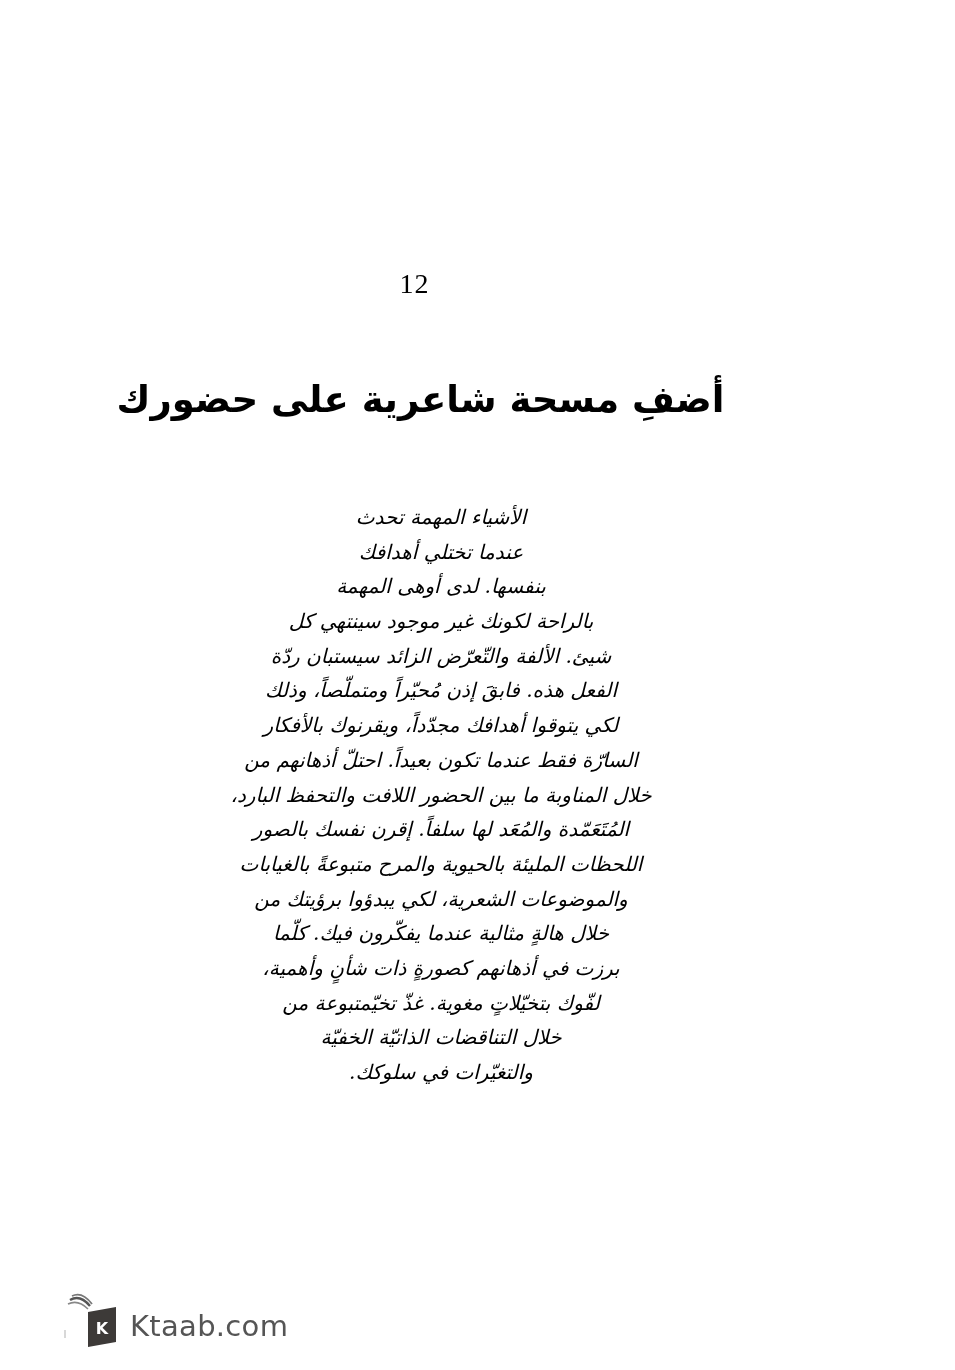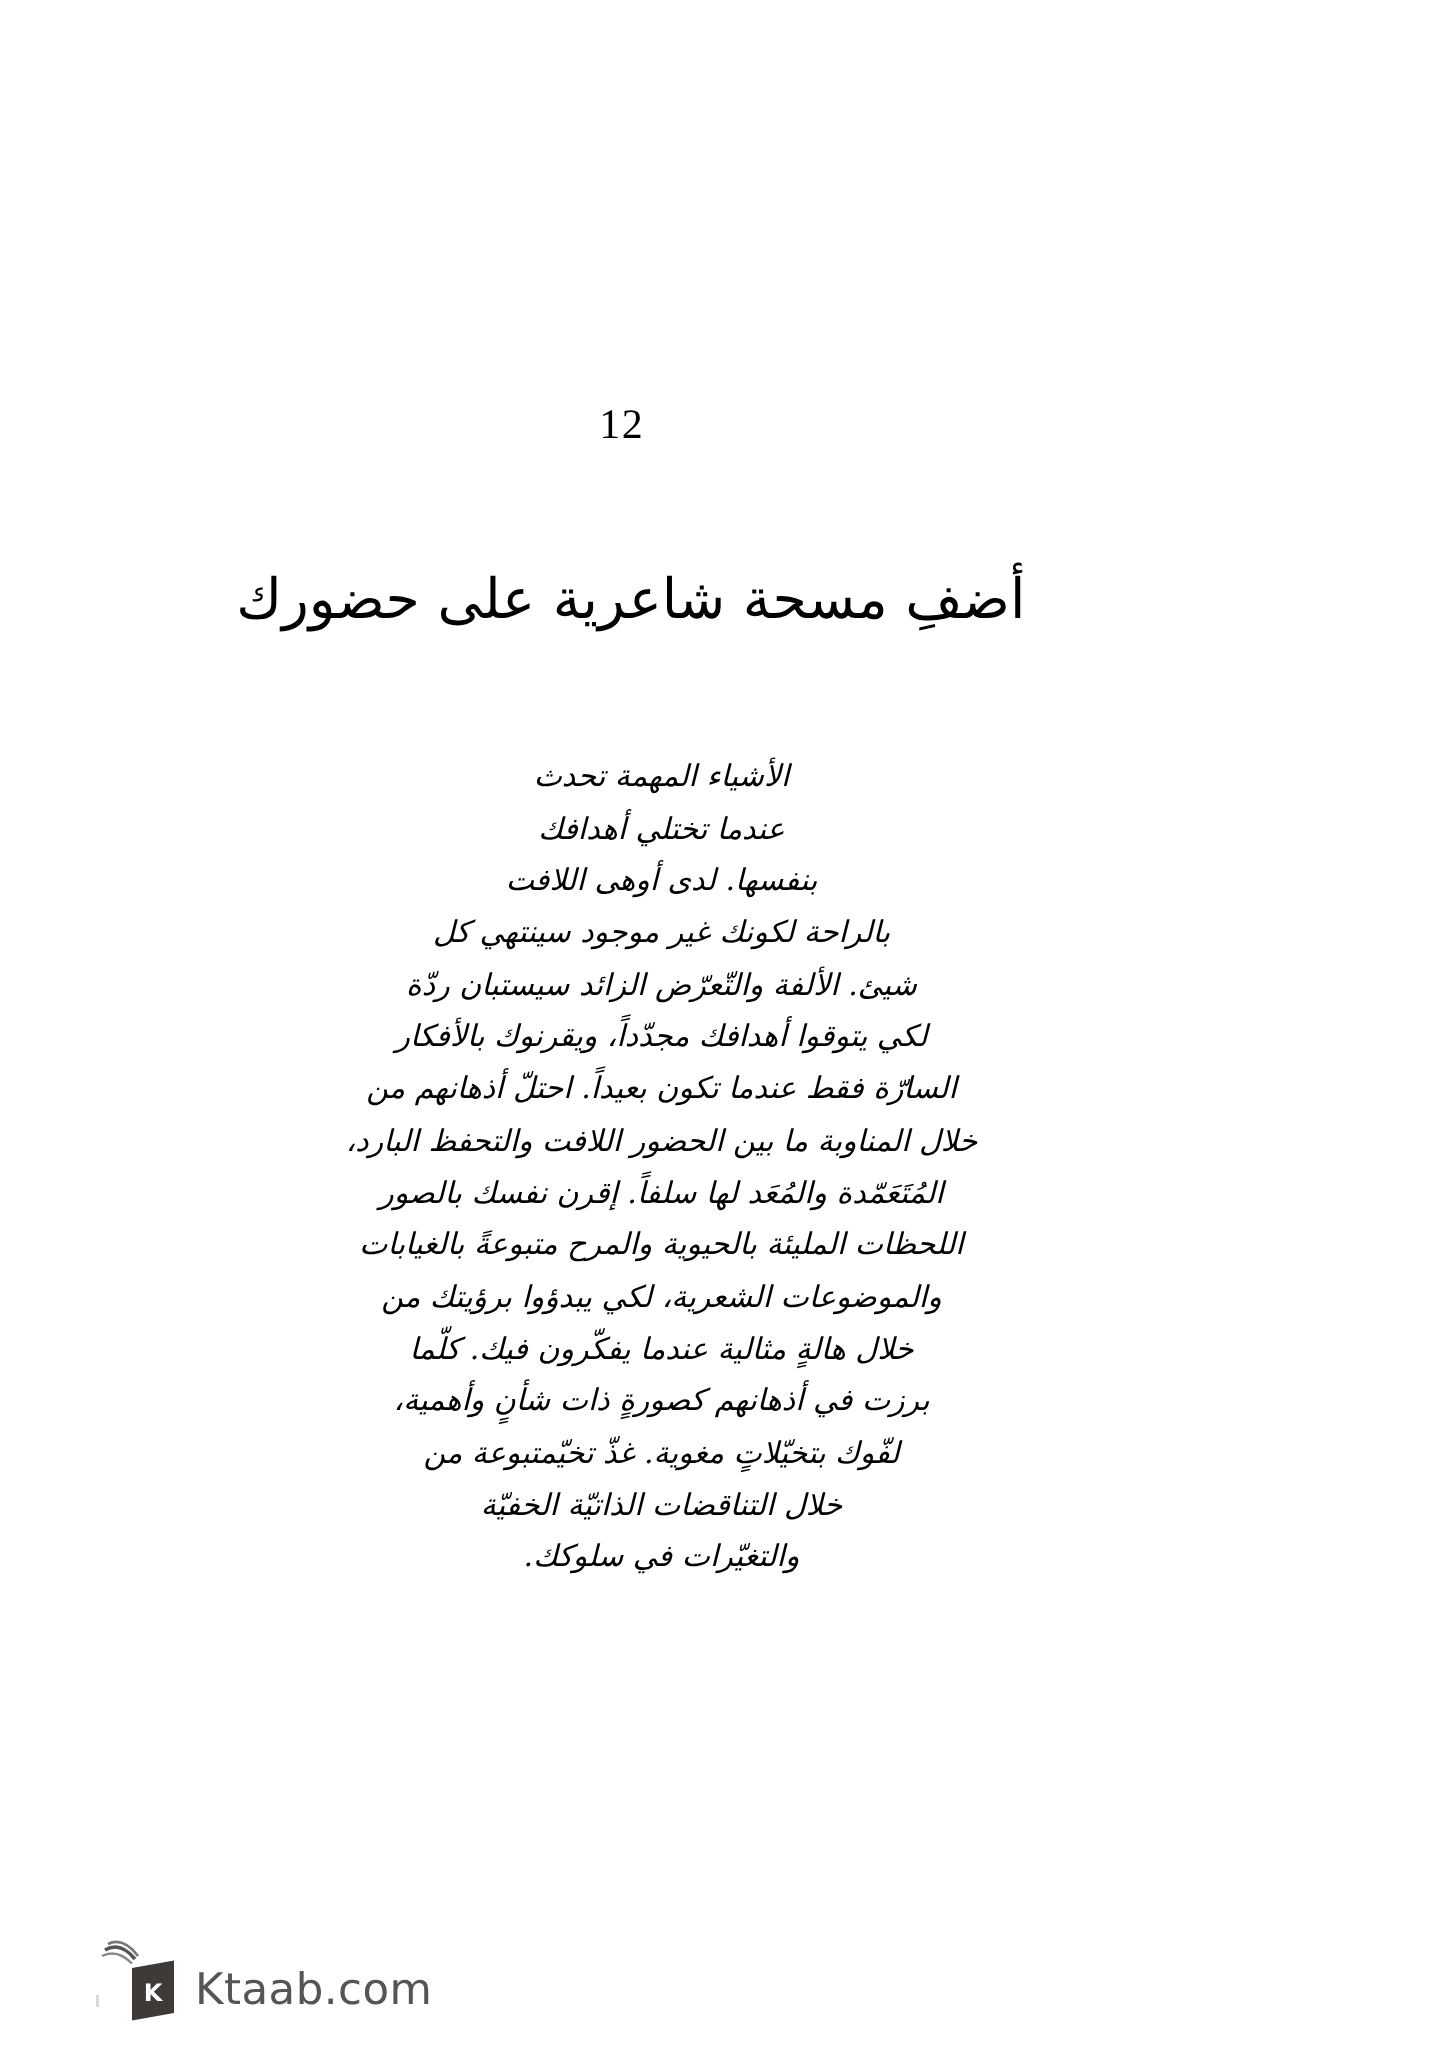--- a/index.html
+++ b/index.html
@@ -27,21 +27,21 @@
       letter-spacing: 1px;
     }
     .chapter-title {
       position: absolute;
       top: 372px;
       left: 0;
       width: 841px;
       text-align: center;
       direction: rtl;
       font-family: "DejaVu Sans", "Liberation Sans", sans-serif;
-      font-weight: normal;
+      font-weight: bold;
       font-size: 37px;
       line-height: 56px;
     }
     .poem {
       position: absolute;
       top: 500px;
       left: 0;
       width: 882px;
       direction: rtl;
       text-align: center;
@@ -80,23 +80,24 @@
 </head>
 <body>
 
 <div class="page-number">12</div>
 
 <div class="chapter-title">أضفِ مسحة شاعرية على حضورك</div>
 
 <div class="poem">
   <span class="poem-line">الأشياء المهمة تحدث</span>
   <span class="poem-line">عندما تختلي أهدافك</span>
-  <span class="poem-line">بنفسها. لدى أوهى اللافت</span>
+  <span class="poem-line">بنفسها. لدى أوهى المهمة</span>
   <span class="poem-line">بالراحة لكونك غير موجود سينتهي كل</span>
   <span class="poem-line">شيئ. الألفة والتّعرّض الزائد سيستبان ردّة</span>
+  <span class="poem-line">الفعل هذه. فابقَ إذن مُحيّراً ومتملّصاً، وذلك</span>
   <span class="poem-line">لكي يتوقوا أهدافك مجدّداً، ويقرنوك بالأفكار</span>
   <span class="poem-line">السارّة فقط عندما تكون بعيداً. احتلّ أذهانهم من</span>
   <span class="poem-line">خلال المناوبة ما بين الحضور اللافت والتحفظ البارد،</span>
   <span class="poem-line">المُتَعَمّدة والمُعَد لها سلفاً. إقرن نفسك بالصور</span>
   <span class="poem-line">اللحظات المليئة بالحيوية والمرح متبوعةً بالغيابات</span>
   <span class="poem-line">والموضوعات الشعرية، لكي يبدؤوا برؤيتك من</span>
   <span class="poem-line">خلال هالةٍ مثالية عندما يفكّرون فيك. كلّما</span>
   <span class="poem-line">برزت في أذهانهم كصورةٍ ذات شأنٍ وأهمية،</span>
   <span class="poem-line">لفّوك بتخيّلاتٍ مغوية. غذّ تخيّمتبوعة من</span>
   <span class="poem-line">خلال التناقضات الذاتيّة الخفيّة</span>

